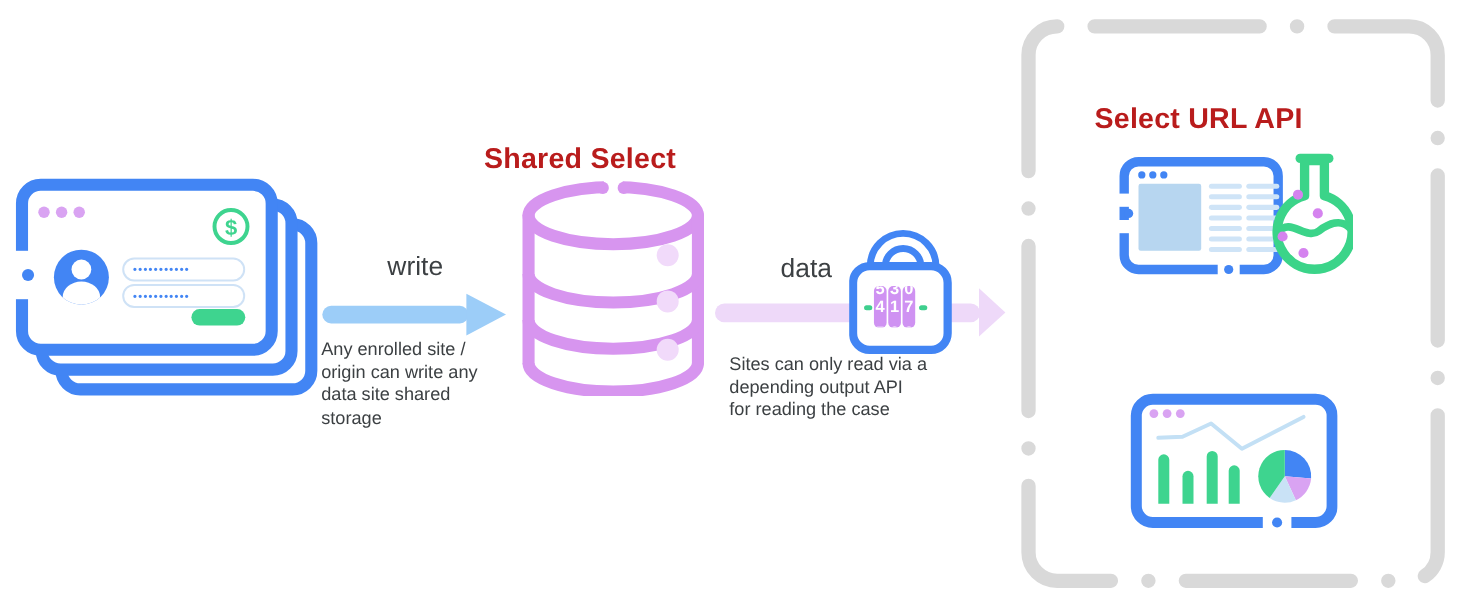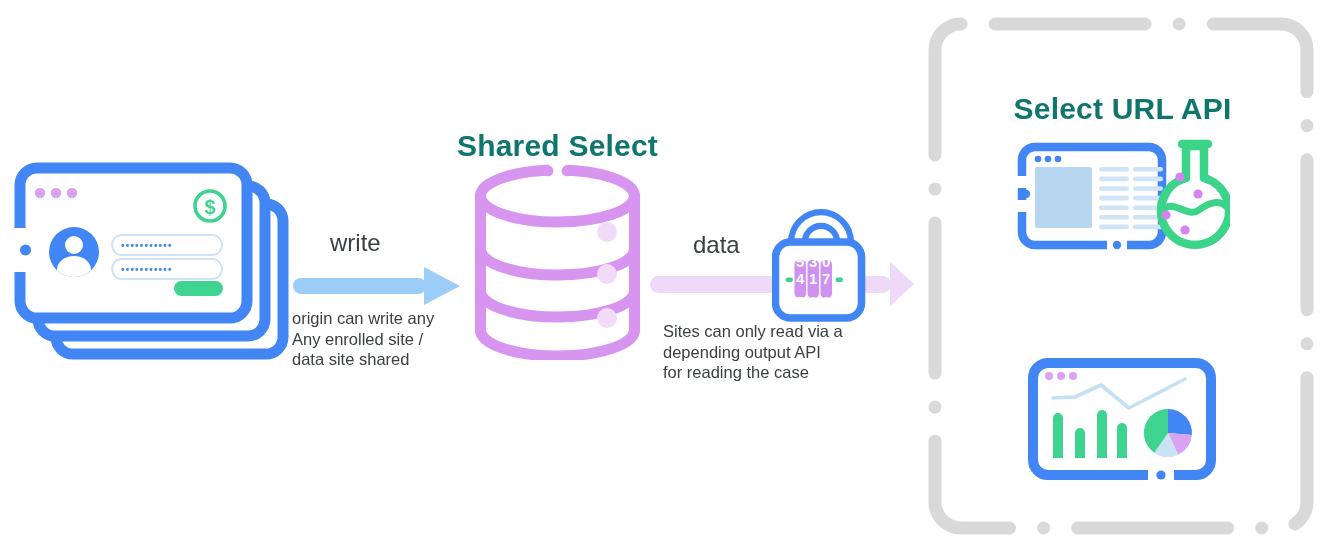--- a/index.html
+++ b/index.html
@@ -2,25 +2,25 @@
 <html><head>
 <meta charset="utf-8">
 <style>
   html,body{margin:0;padding:0;background:#ffffff;}
   .stage{
     position:relative;width:1333px;height:555px;background:#ffffff;overflow:hidden;
     font-family:"Liberation Sans",sans-serif;
   }
   .abs{position:absolute;}
   .title{
-    position:absolute;font-size:30px;font-weight:700;color:#0f766e;
-    text-align:center;letter-spacing:.2px;
+    position:absolute;font-size:26px;font-weight:700;color:#b91c1c;
+    text-align:left;letter-spacing:.2px;
   }
   .flow-label{
-    position:absolute;font-size:24px;font-weight:400;color:#3c4043;text-align:left;
+    position:absolute;font-size:24px;font-weight:400;color:#3c4043;text-align:center;
   }
   .caption{
     position:absolute;font-size:16.5px;line-height:20.5px;color:#3c4043;
   }
 </style>
 </head>
 <body>
 
 <div class="stage">
 
@@ -67,23 +67,24 @@
   </svg>
 
   <div class="flow-label" style="left:330px;top:229px;width:95px">write</div>
 
   <svg class="abs" style="left:290px;top:262px" width="175" height="48" viewBox="0 0 175 48">
     <rect x="3" y="16" width="133" height="16" rx="8" fill="#9ccdf8"></rect>
     <polygon points="134,5 170,24 134,43" fill="#9ccdf8"></polygon>
   </svg>
 
   <div class="caption" style="left:292px;top:308px;width:190px">
+    <div>Any enrolled site /</div>
     <div>origin can write any</div>
-    <div>Any enrolled site /</div>
     <div>data site shared</div>
+    <div>storage</div>
   </div>
 
   <div class="title" style="left:440px;top:129px;width:235px">Shared Select</div>
 
   <svg class="abs" style="left:470px;top:160px" width="175" height="200" viewBox="0 0 175 200">
 
     <path d="M10.5 36 H164.5 V170 A77 26 0 0 1 10.5 170 Z" fill="#ffffff"></path>
     <ellipse cx="87.5" cy="36" rx="77" ry="26" fill="#ffffff" stroke="#d795ef" stroke-width="11"></ellipse>
 
     <rect x="79" y="2" width="17" height="15" fill="#ffffff"></rect>

